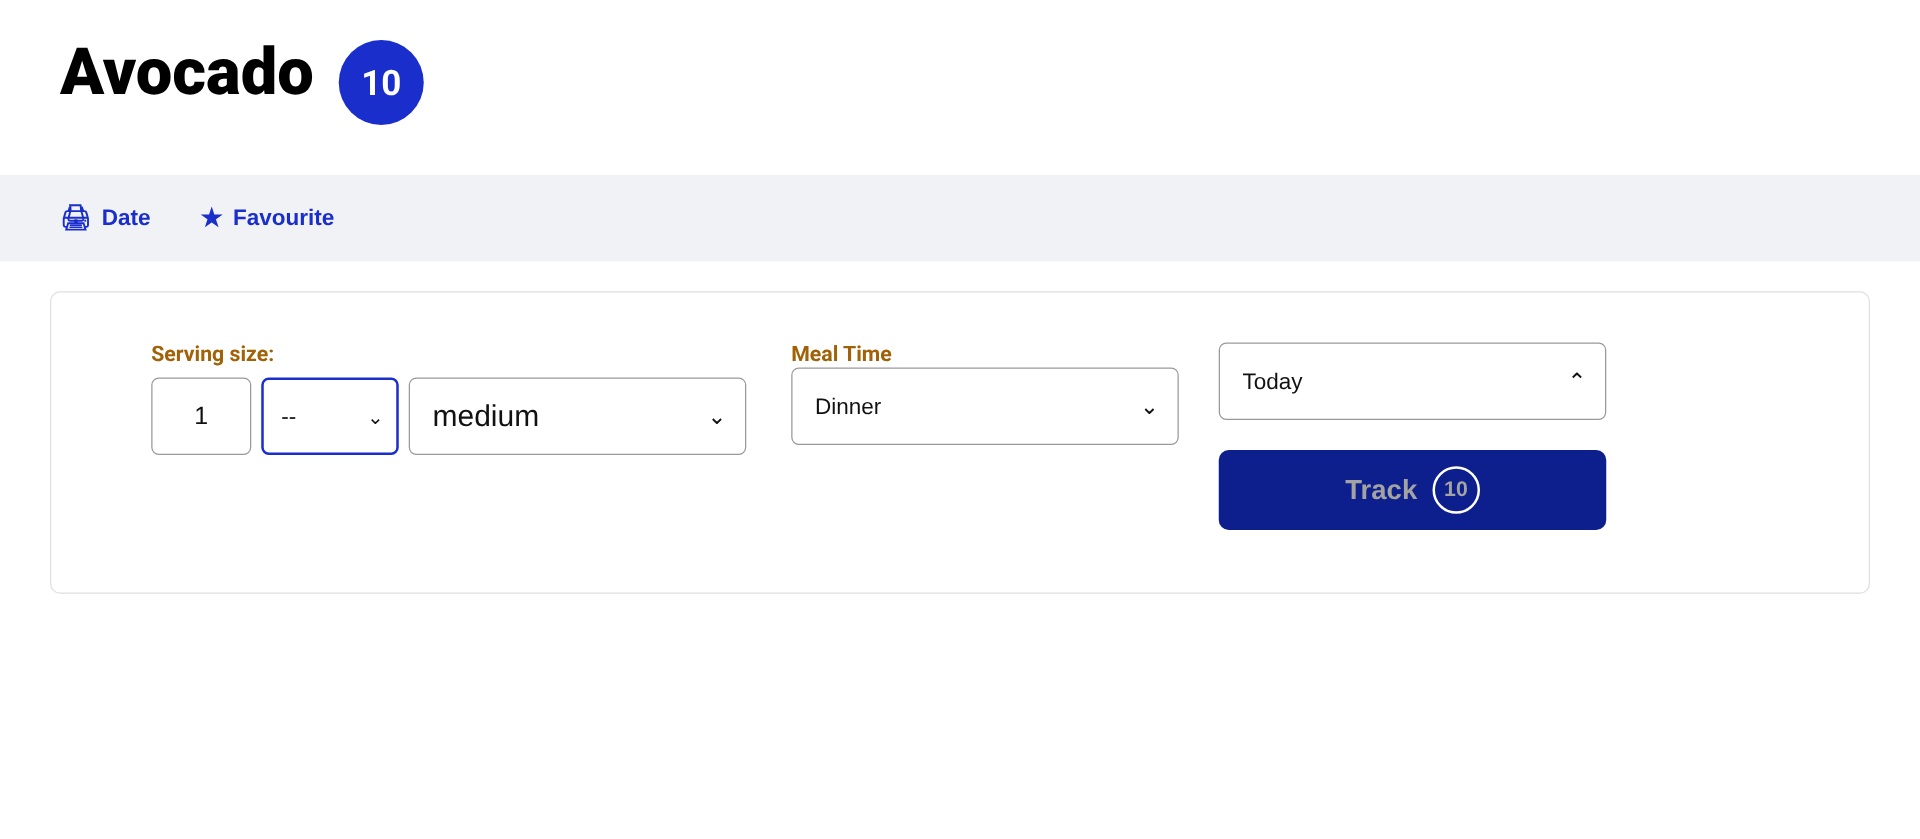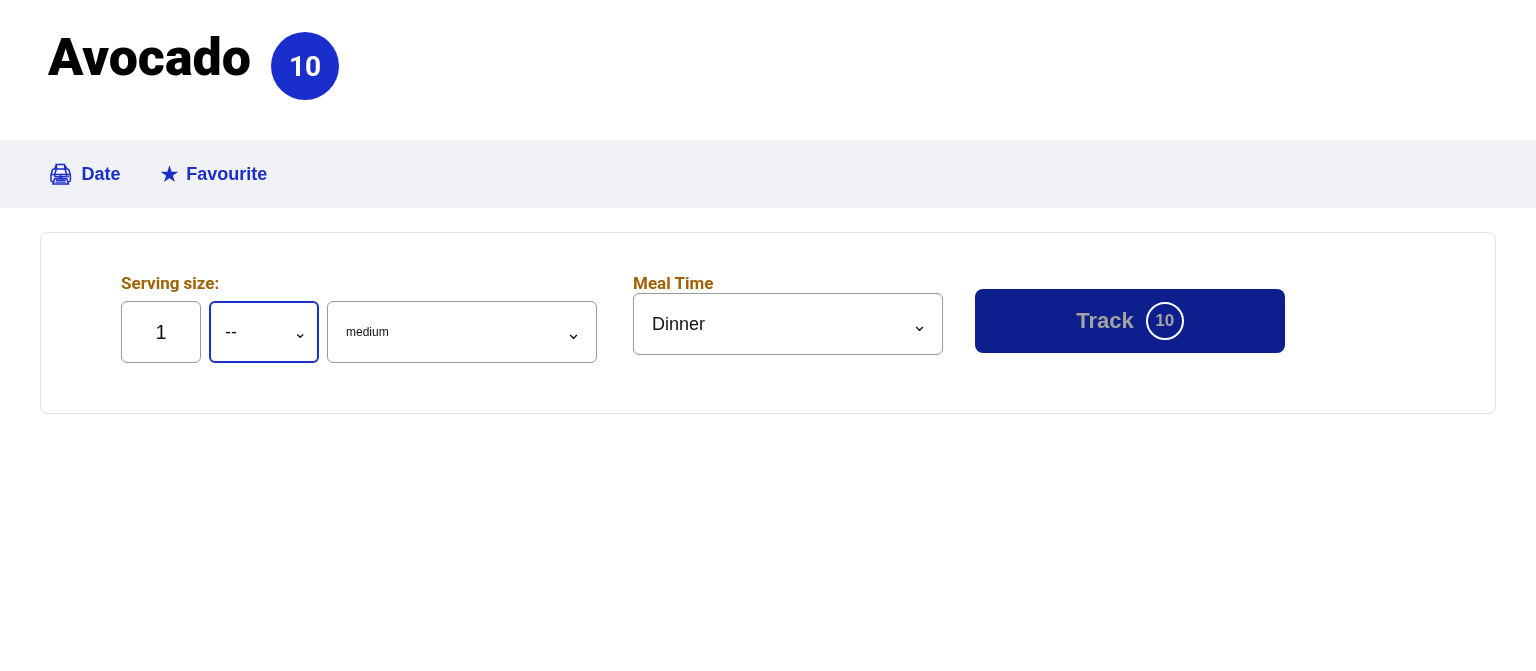--- a/index.html
+++ b/index.html
@@ -147,21 +147,21 @@
       position: relative;
       display: inline-flex;
       align-items: center;
     }
 
     .select-medium-wrapper select {
       width: 270px;
       height: 62px;
       border: 1.5px solid #999;
       border-radius: 6px;
-      font-size: 12px;
+      font-size: 24px;
       color: #111;
       background: #fff;
       appearance: none;
       -webkit-appearance: none;
       padding: 0 44px 0 18px;
       cursor: pointer;
       outline: none;
     }
 
     .select-medium-wrapper .chevron {
@@ -303,20 +303,28 @@
           <option>Breakfast</option>
           <option>Lunch</option>
           <option selected="">Dinner</option>
           <option>Snack</option>
         </select>
         <span class="chevron">⌄</span>
       </div>
     </div>
 
     <div class="date-group">
+      <div class="select-large-wrapper">
+        <select>
+          <option selected="">Today</option>
+          <option>Yesterday</option>
+          <option>Custom</option>
+        </select>
+        <span class="chevron">⌃</span>
+      </div>
       <div class="track-btn-container">
         <button class="track-btn">
           <span>Track</span>
           <span class="track-btn-badge">10</span>
         </button>
       </div>
     </div>
   </div>
 </div>
 

